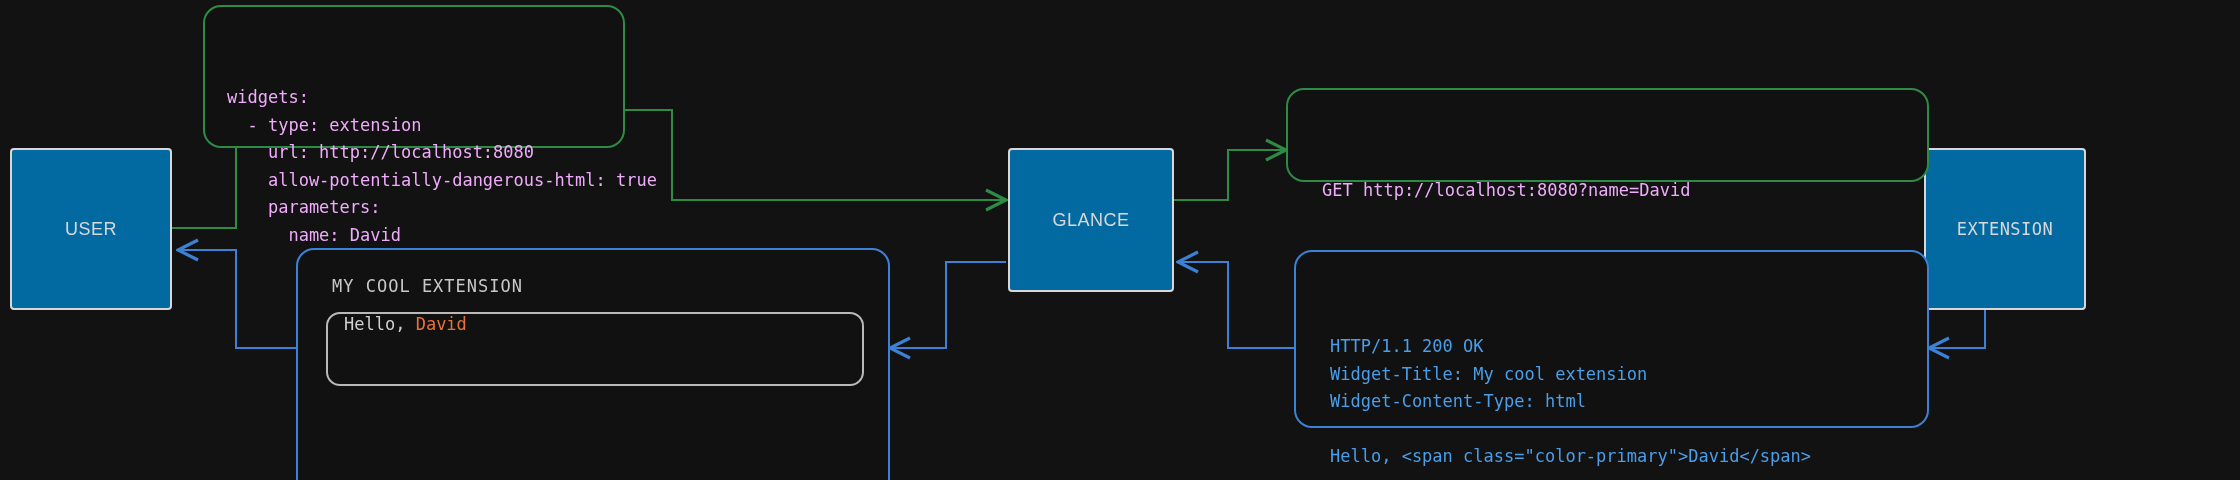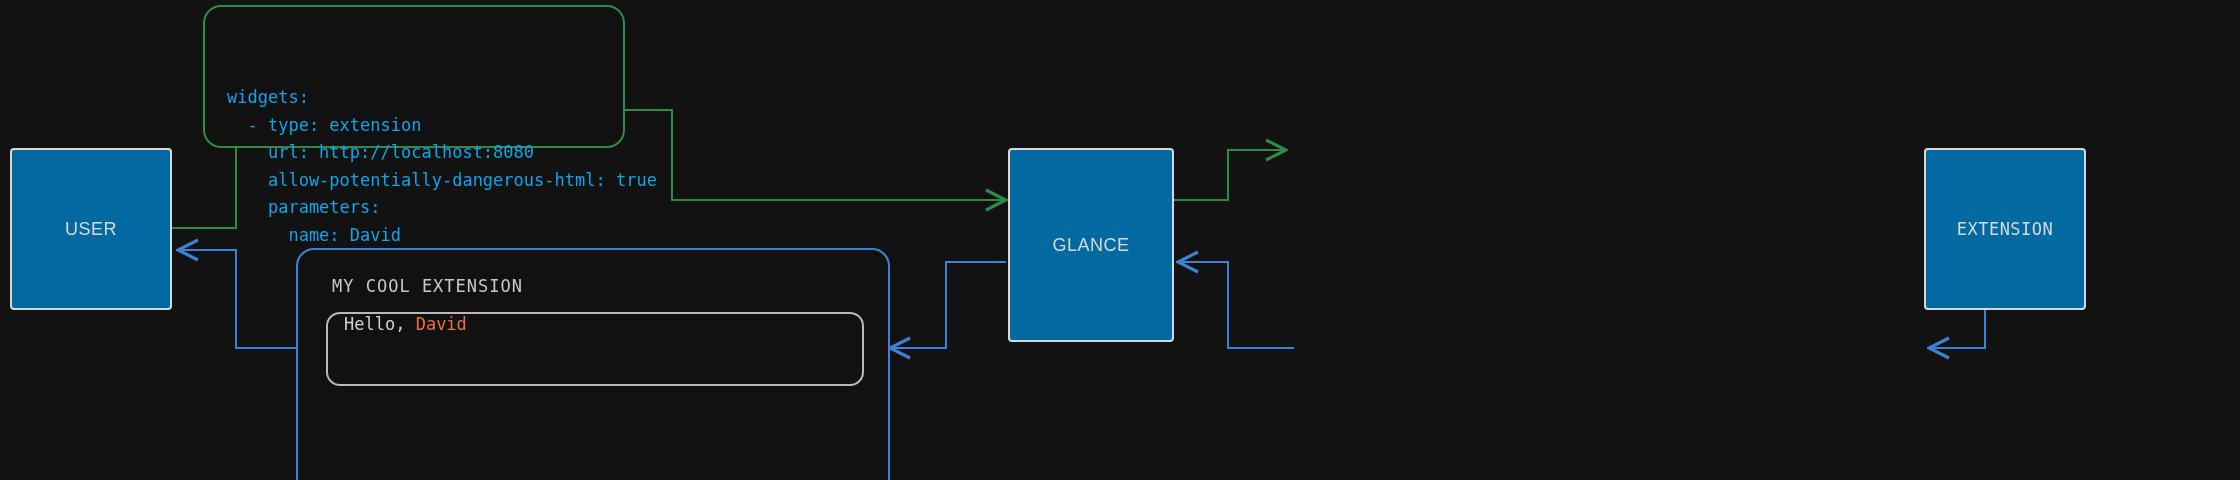--- a/index.html
+++ b/index.html
@@ -26,21 +26,21 @@
   }
   .node-label.sans{font-family:"Liberation Sans", sans-serif;font-size:18px;}
   .node-label.mono{font-family:"DejaVu Sans Mono", monospace;font-size:17px;}
 
   .msgbox{
     position:absolute;
     border:2px solid #2e8b46;
     border-radius:18px;
     background:#111111;
     box-sizing:border-box;
-    color:#0ea5e9;
+    color:#f0abfc;
     font-family:"DejaVu Sans Mono", monospace;
     font-size:17px;
     line-height:1.62;
     white-space:pre;
   }
   .msgbox.blue{
     border-color:#3b82d6;
     color:#4a9eea;
   }
   .msgbox .pad{padding:22px 0 0 22px;}
@@ -110,38 +110,48 @@
       <path d="M1006,262 L946,262 L946,348 L890,348" marker-end="url(#arrow-blue)"></path>
 
       <path d="M296,348 L236,348 L236,250 L178,250" marker-end="url(#arrow-blue)"></path>
     </g>
   </svg>
 
   <div class="node" style="left:10px;top:148px;width:162px;height:162px;">
     <span class="node-label sans">USER</span>
   </div>
 
-  <div class="node" style="left:1008px;top:148px;width:166px;height:194px;">
+  <div class="node" style="left:1008px;top:148px;width:166px;height:144px;">
     <span class="node-label sans">GLANCE</span>
   </div>
 
   <div class="node" style="left:1924px;top:148px;width:162px;height:162px;">
     <span class="node-label mono">EXTENSION</span>
   </div>
 
   <div class="msgbox" style="left:203px;top:5px;width:422px;height:143px;">
     <div class="pad">widgets:
   - type: extension
     url: http://localhost:8080
     allow-potentially-dangerous-html: true
     parameters:
       name: David</div>
   </div>
 
+  <div class="msgbox" style="left:1286px;top:88px;width:643px;height:94px;">
+    <div class="pad" style="padding-top:32px;padding-left:34px;">GET http://localhost:8080?name=David</div>
+  </div>
 
+  <div class="msgbox blue" style="left:1294px;top:250px;width:635px;height:178px;">
+    <div class="pad" style="padding-top:26px;padding-left:34px;">HTTP/1.1 200 OK
+Widget-Title: My cool extension
+Widget-Content-Type: html
+
+Hello, &lt;span class="color-primary"&gt;David&lt;/span&gt;</div>
+  </div>
 
   <div class="widgetbox" style="left:296px;top:248px;width:594px;height:253px;">
     <div class="widget-title">MY COOL EXTENSION</div>
     <div class="widget-inner">
       <div class="widget-inner-text"><span>Hello, </span><span class="accent">David</span></div>
     </div>
   </div>
 
 </div>
 

